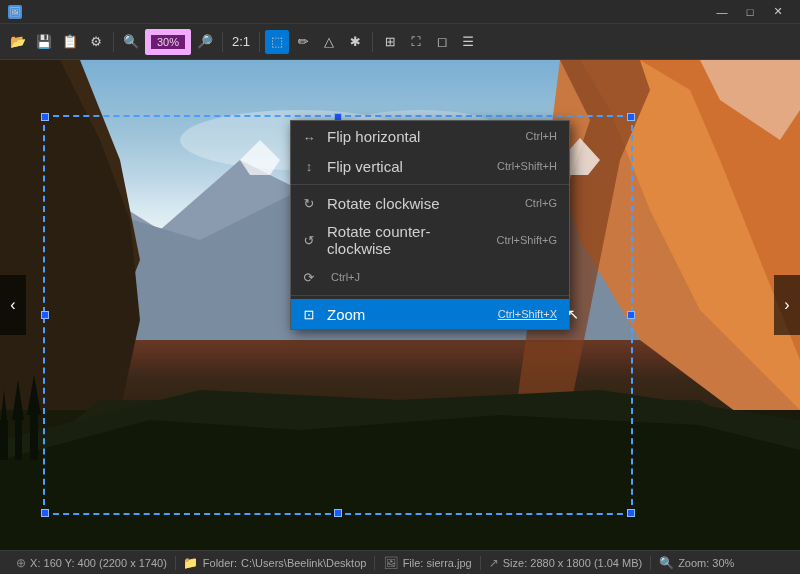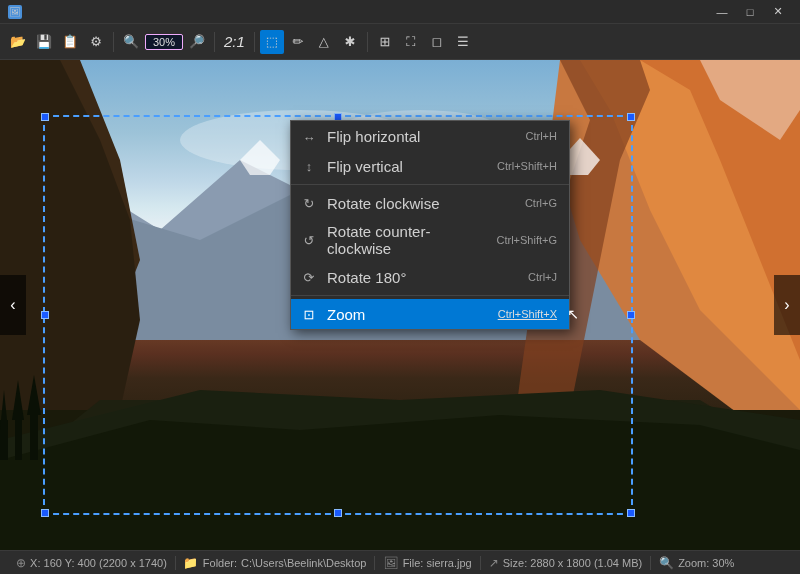--- a/index.html
+++ b/index.html
@@ -79,34 +79,33 @@
       position: relative;
     }
     .tb-btn.active { background: #0078d4; }
     .tb-separator {
       width: 1px;
       height: 20px;
       background: #444;
       margin: 0 3px;
     }
     .tb-label {
-      background: #0f172a;
-      border: 1px solid #f0abfc;
+      background: #701a75;
+      border: 6px solid #f0abfc;
       border-radius: 2px;
       padding: 1px 6px;
       font-size: 11px;
       color: #ddd;
       min-width: 38px;
       text-align: center;
     }
     .tb-label-plain {
-      font-size: 15px;
+      font-size: 13px;
       color: #ddd;
       padding: 0 4px;
-      font-style: italic;
     }
 
     
     #main-area {
       position: relative;
       width: 800px;
       height: 490px;
       overflow: hidden;
       background: #1a1a1a;
     }
@@ -384,21 +383,20 @@
     </div>
 
     <div class="menu-item">
       <div class="menu-icon">↺</div>
       <span class="menu-label">Rotate counter-clockwise</span>
       <span class="menu-shortcut">Ctrl+Shift+G</span>
     </div>
 
     <div class="menu-item">
       <div class="menu-icon">⟳</div>
-      <span class="menu-label">Rotate 180°</span>
       <span class="menu-shortcut">Ctrl+J</span>
     </div>
     <div class="menu-separator"></div>
 
     <div class="menu-item highlighted">
       <div class="menu-icon">⊡</div>
       <span class="menu-label">Zoom</span>
       <span class="menu-shortcut">Ctrl+Shift+X</span>
       <span class="cursor-indicator">↖</span>
     </div>

